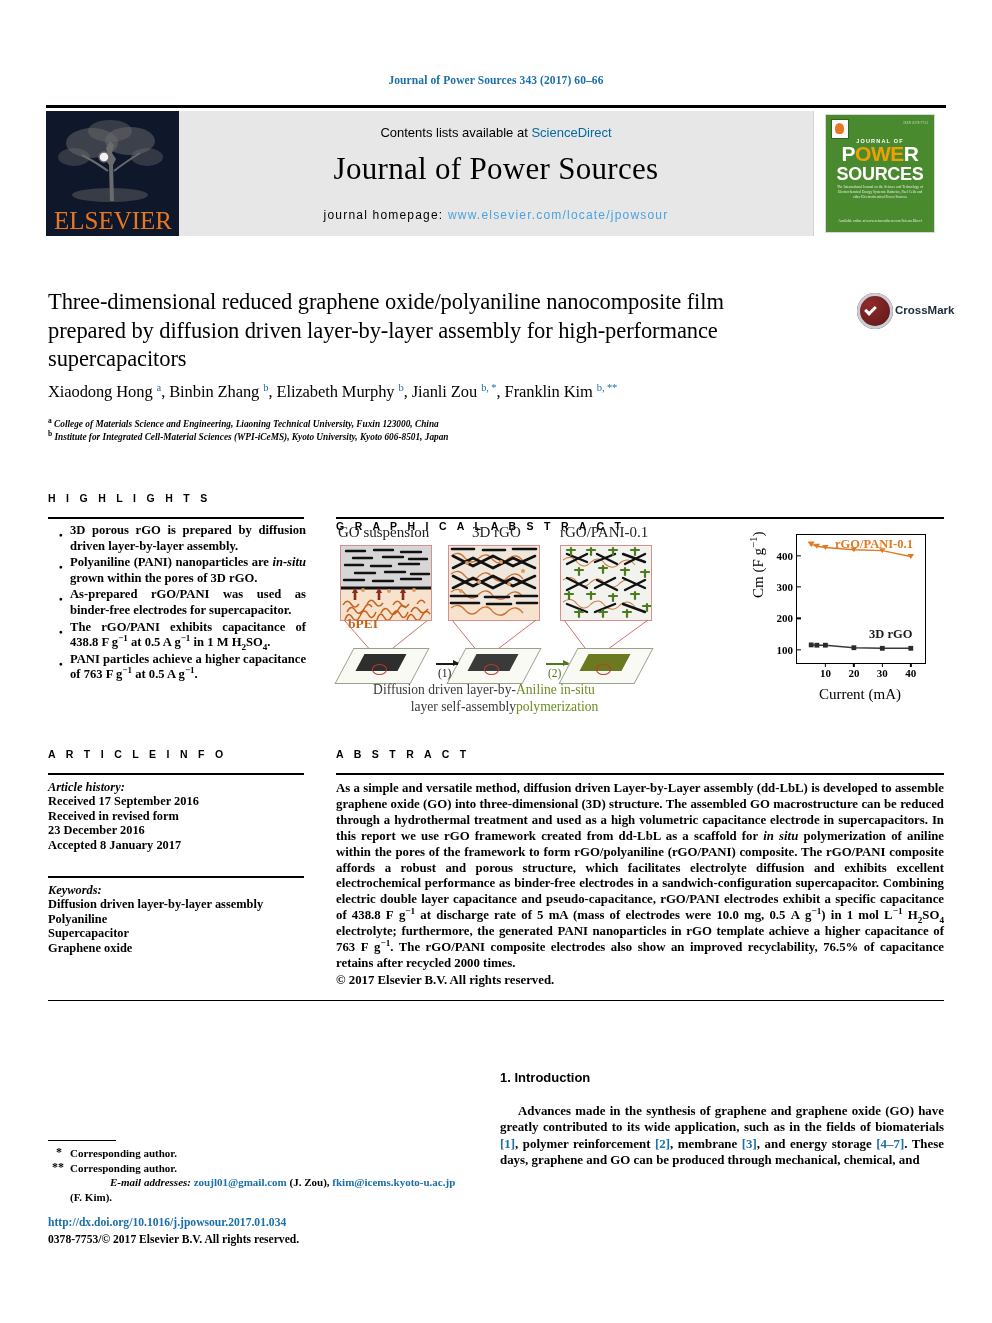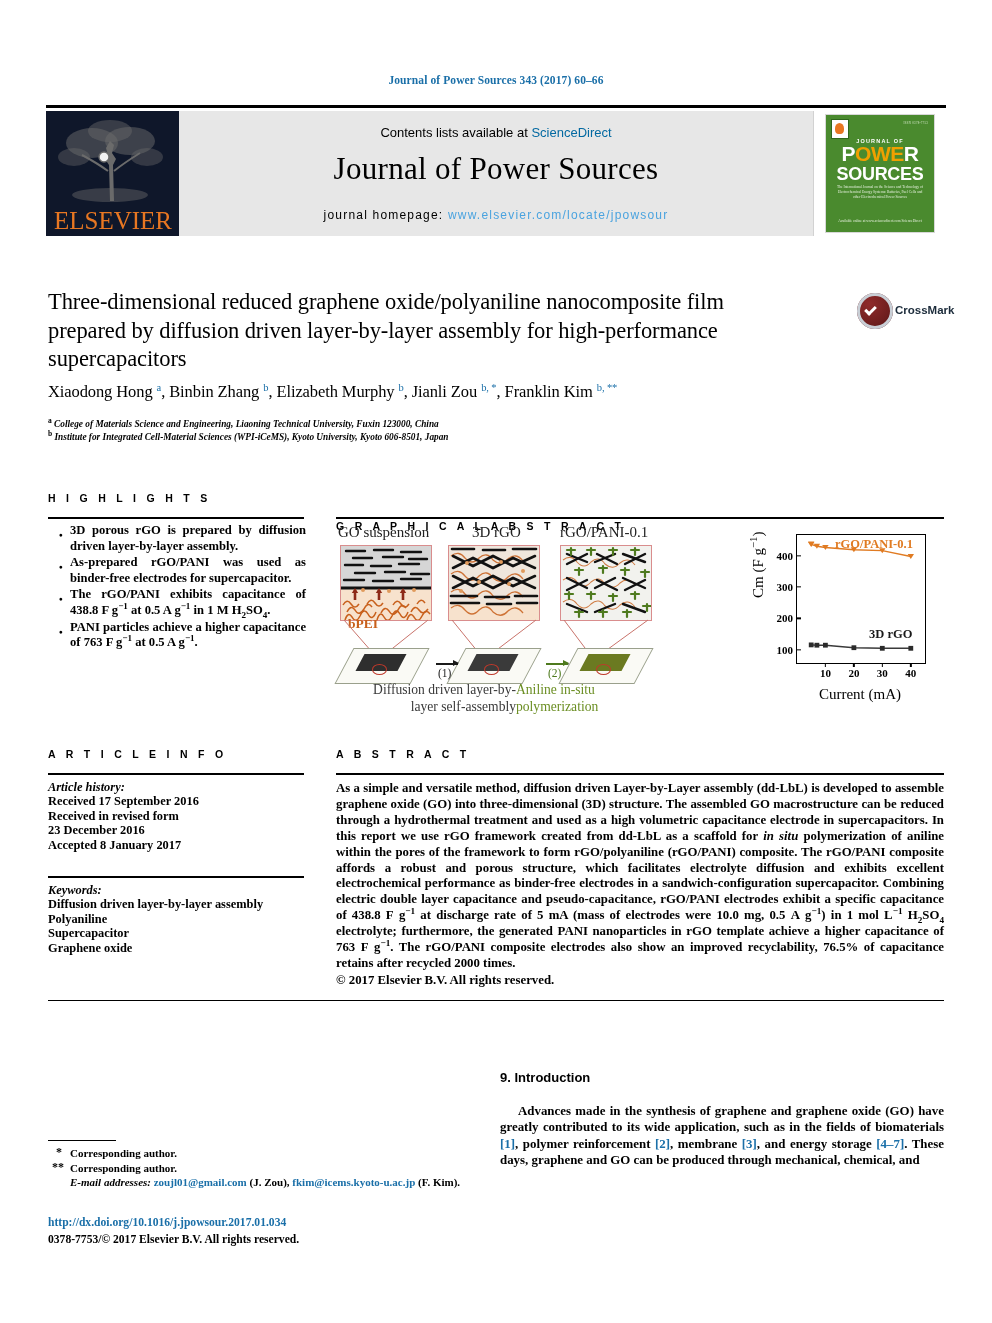--- a/index.html
+++ b/index.html
@@ -506,21 +506,21 @@
   .footnotes {
     position: absolute;
     left: 48px; top: 1146px;
     width: 420px;
     font-family: "Liberation Serif", serif;
     font-size: 11px;
     line-height: 14.6px;
     font-weight: bold;
   }
   .footnotes .star { font-size: 12px; }
-  .footnotes .lbl { font-style: italic; }
+  .footnotes .lbl { font-style: italic; margin-left: 40px; }
   .footnotes .mail { color: #1a6fa8; }
   .doi {
     position: absolute;
     left: 48px; top: 1216px;
     font-family: "Liberation Serif", serif;
     font-size: 11.6px;
     color: #1a6fa8;
     font-weight: bold;
   }
   .issn {
@@ -598,20 +598,23 @@
     <div class="cm-circle"></div>
     <div class="cm-text">CrossMark</div>
   </div>
 
   <div class="sec-head col-left" id="hl-head">H I G H L I G H T S</div>
   <div class="rule-thick" id="hl-rule"></div>
   <div class="highlights">
     <ul>
       <li>
           <span style="padding-left:11px;display:block">3D porous rGO is prepared by diffusion driven layer-by-layer assembly.</span>
+        </li>
+      <li>
+          <span style="padding-left:11px;display:block">Polyaniline (PANI) nanoparticles are <i>in-situ</i> grown within the pores of 3D rGO.</span>
         </li>
       <li>
           <span style="padding-left:11px;display:block">As-prepared rGO/PANI was used as binder-free electrodes for supercapacitor.</span>
         </li>
       <li>
           <span style="padding-left:11px;display:block">The rGO/PANI exhibits capacitance of 438.8 F g<sup>−1</sup> at 0.5 A g<sup>−1</sup> in 1 M H<sub>2</sub>SO<sub>4</sub>.</span>
         </li>
       <li>
           <span style="padding-left:11px;display:block">PANI particles achieve a higher capacitance of 763 F g<sup>−1</sup> at 0.5 A g<sup>−1</sup>.</span>
         </li>
@@ -895,21 +898,21 @@
 
   <div class="sec-head col-right" id="ab-head">A B S T R A C T</div>
   <div class="rule-thick" id="ab-rule"></div>
   <div class="abstract">
     <p>As a simple and versatile method, diffusion driven Layer-by-Layer assembly (dd-LbL) is developed to assemble graphene oxide (GO) into three-dimensional (3D) structure. The assembled GO macrostructure can be reduced through a hydrothermal treatment and used as a high volumetric capacitance electrode in supercapacitors. In this report we use rGO framework created from dd-LbL as a scaffold for <i>in situ</i> polymerization of aniline within the pores of the framework to form rGO/polyaniline (rGO/PANI) composite. The rGO/PANI composite affords a robust and porous structure, which facilitates electrolyte diffusion and exhibits excellent electrochemical performance as binder-free electrodes in a sandwich-configuration supercapacitor. Combining electric double layer capacitance and pseudo-capacitance, rGO/PANI electrodes exhibit a specific capacitance of 438.8&nbsp;F&nbsp;g<sup>−1</sup> at discharge rate of 5&nbsp;mA (mass of electrodes were 10.0&nbsp;mg, 0.5&nbsp;A&nbsp;g<sup>−1</sup>) in 1&nbsp;mol&nbsp;L<sup>−1</sup> H<sub>2</sub>SO<sub>4</sub> electrolyte; furthermore, the generated PANI nanoparticles in rGO template achieve a higher capacitance of 763&nbsp;F&nbsp;g<sup>−1</sup>. The rGO/PANI composite electrodes also show an improved recyclability, 76.5% of capacitance retains after recycled 2000 times.</p>
     <span class="copy">© 2017 Elsevier B.V. All rights reserved.</span>
   </div>
 
   <div class="big-rule"></div>
 
-  <div class="intro-head">9. Introduction</div>
+  <div class="intro-head">1. Introduction</div>
   <div class="intro-body">
     <p>Advances made in the synthesis of graphene and graphene oxide (GO) have greatly contributed to its wide application, such as in the fields of biomaterials <span class="ref">[1]</span>, polymer reinforcement <span class="ref">[2]</span>, membrane <span class="ref">[3]</span>, and energy storage <span class="ref">[4–7]</span>. These days, graphene and GO can be produced through mechanical, chemical, and</p>
   </div>
 
   <div class="fn-rule"></div>
   <div class="footnotes">
     <div style="position:relative; padding-left:22px;">
       <span class="star" style="position:absolute; left:8px; top:-1px;">*</span>
       <span>Corresponding author.</span>
     </div>

